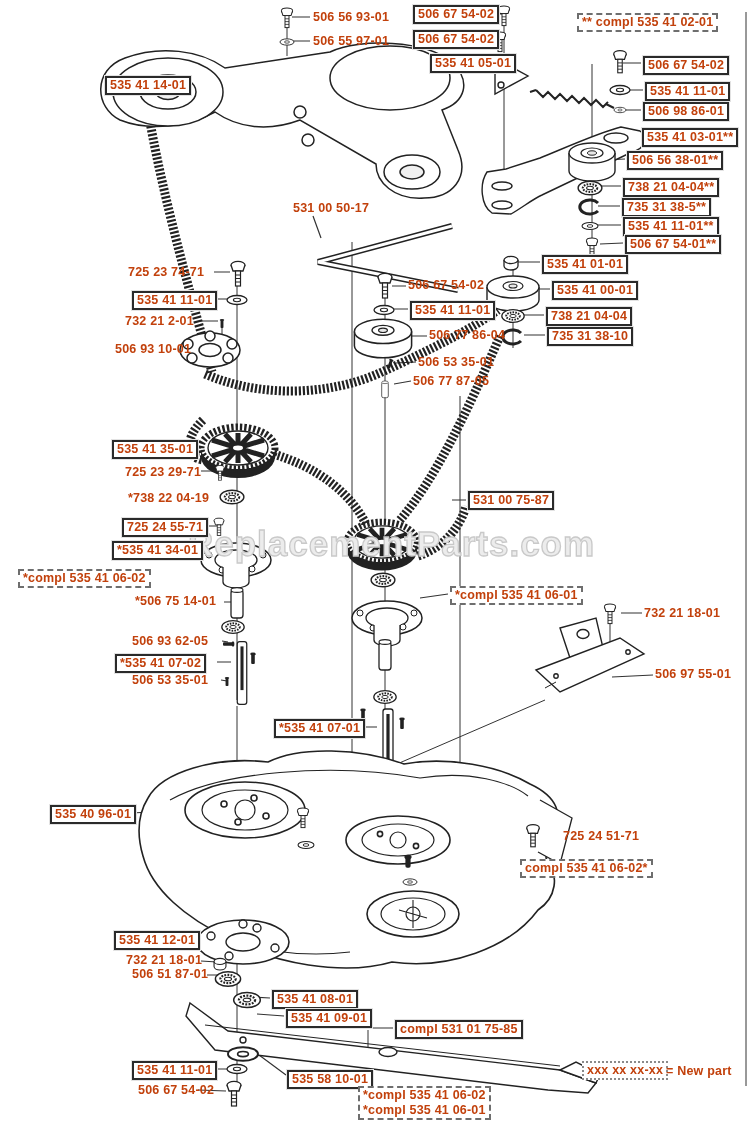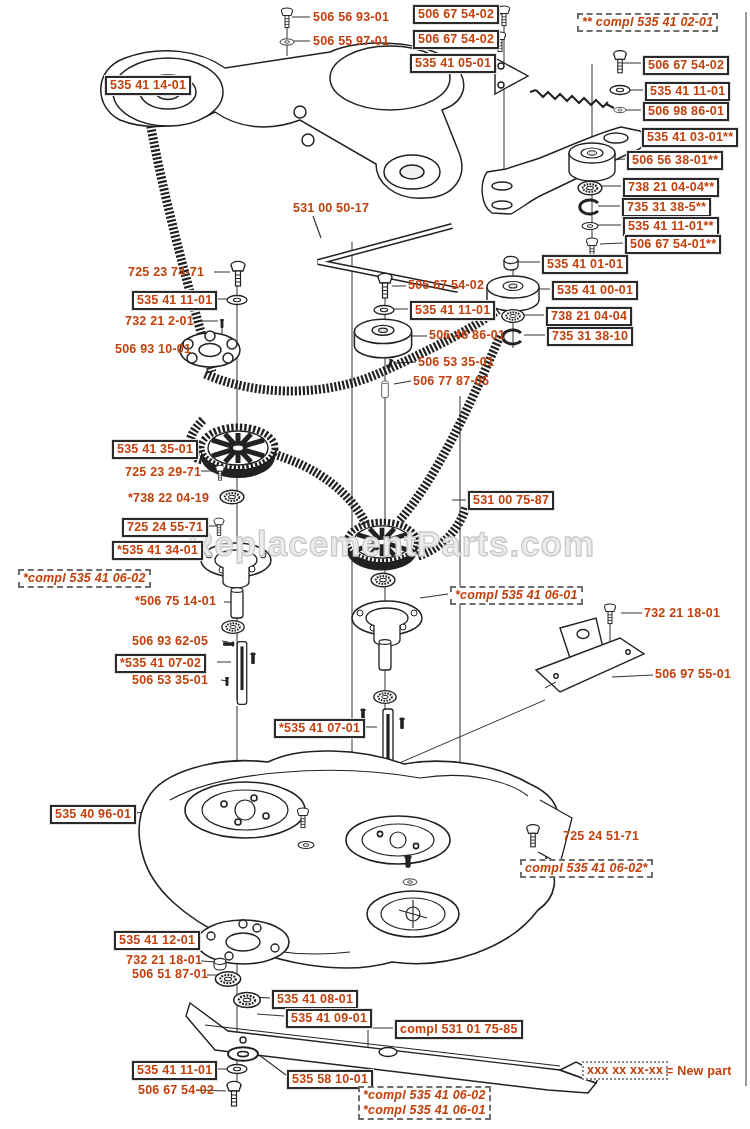--- a/index.html
+++ b/index.html
@@ -2,21 +2,21 @@
 <html><head>
 <meta charset="utf-8">
 <style>
   html,body{margin:0;padding:0;background:#fff;}
   .stage{position:relative;width:750px;height:1129px;background:#ffffff;overflow:hidden;
          font-family:"Liberation Sans",sans-serif;}
   svg{position:absolute;left:0;top:0;}
   .lbl{position:absolute;font:bold 12.5px "Liberation Sans",sans-serif;color:#c2410c;
        white-space:nowrap;letter-spacing:.2px;line-height:15px;z-index:5;}
   .lbl.box{border:2px solid #2a2a2a;background:#fff;padding:0 3px;box-shadow:0 0 0 1px #e2e2e2;}
-  .lbl.dash{border:2px dashed #6e6e6e;background:#fff;padding:0 3px;font-style:italic;}
+  .lbl.dash{border:2px dashed #6e6e6e;background:#fff;padding:0 3px;}
   .lbl.dot{border:2px dotted #8a8a8a;background:#fff;padding:0 3px;}
   .lbl.multi span{display:block;}
   .watermark{position:absolute;left:188px;top:524px;z-index:4;
        font:bold 35px "Liberation Sans",sans-serif;letter-spacing:1px;
        color:#ececec;-webkit-text-stroke:1.3px #c9c9c9;pointer-events:none;}
 </style>
 </head>
 <body>
 
 <div class="stage">
@@ -274,21 +274,21 @@
     <use href="#s-bolt" transform="translate(234,1094)"></use>
   </g>
 </svg>
 
 <div class="watermark">ReplacementParts.com</div>
 
 <div class="lbl plain" style="left:313px;top:10px">506 56 93-01</div>
 <div class="lbl plain" style="left:313px;top:34px">506 55 97-01</div>
 <div class="lbl box" style="left:413px;top:5px">506 67 54-02</div>
 <div class="lbl box" style="left:413px;top:30px">506 67 54-02</div>
-<div class="lbl box" style="left:410px;top:54px">535 41 05-01</div>
+<div class="lbl box" style="left:430px;top:54px">535 41 05-01</div>
 <div class="lbl dash" style="left:577px;top:13px">** compl 535 41 02-01</div>
 <div class="lbl box" style="left:643px;top:56px">506 67 54-02</div>
 <div class="lbl box" style="left:645px;top:82px">535 41 11-01</div>
 <div class="lbl box" style="left:643px;top:102px">506 98 86-01</div>
 <div class="lbl box" style="left:642px;top:128px">535 41 03-01**</div>
 <div class="lbl box" style="left:627px;top:151px">506 56 38-01**</div>
 <div class="lbl box" style="left:623px;top:178px">738 21 04-04**</div>
 <div class="lbl box" style="left:622px;top:198px">735 31 38-5**</div>
 <div class="lbl box" style="left:623px;top:217px">535 41 11-01**</div>
 <div class="lbl box" style="left:625px;top:235px">506 67 54-01**</div>
@@ -297,21 +297,21 @@
 <div class="lbl box" style="left:542px;top:255px">535 41 01-01</div>
 <div class="lbl box" style="left:552px;top:281px">535 41 00-01</div>
 <div class="lbl box" style="left:546px;top:307px">738 21 04-04</div>
 <div class="lbl box" style="left:547px;top:327px">735 31 38-10</div>
 <div class="lbl plain" style="left:128px;top:265px">725 23 74-71</div>
 <div class="lbl box" style="left:132px;top:291px">535 41 11-01</div>
 <div class="lbl plain" style="left:125px;top:314px">732 21 2-01</div>
 <div class="lbl plain" style="left:115px;top:342px">506 93 10-01</div>
 <div class="lbl plain" style="left:408px;top:278px">506 67 54-02</div>
 <div class="lbl box" style="left:410px;top:301px">535 41 11-01</div>
-<div class="lbl plain" style="left:429px;top:328px">506 46 86-01</div>
+<div class="lbl plain" style="left:429px;top:328px">506 77 86-04</div>
 <div class="lbl plain" style="left:418px;top:355px">506 53 35-01</div>
 <div class="lbl plain" style="left:413px;top:374px">506 77 87-05</div>
 <div class="lbl box" style="left:112px;top:440px">535 41 35-01</div>
 <div class="lbl plain" style="left:125px;top:465px">725 23 29-71</div>
 <div class="lbl plain" style="left:128px;top:491px">*738 22 04-19</div>
 <div class="lbl box" style="left:122px;top:518px">725 24 55-71</div>
 <div class="lbl box" style="left:112px;top:541px">*535 41 34-01</div>
 <div class="lbl box" style="left:468px;top:491px">531 00 75-87</div>
 <div class="lbl dash" style="left:18px;top:569px">*compl 535 41 06-02</div>
 <div class="lbl plain" style="left:135px;top:594px">*506 75 14-01</div>

